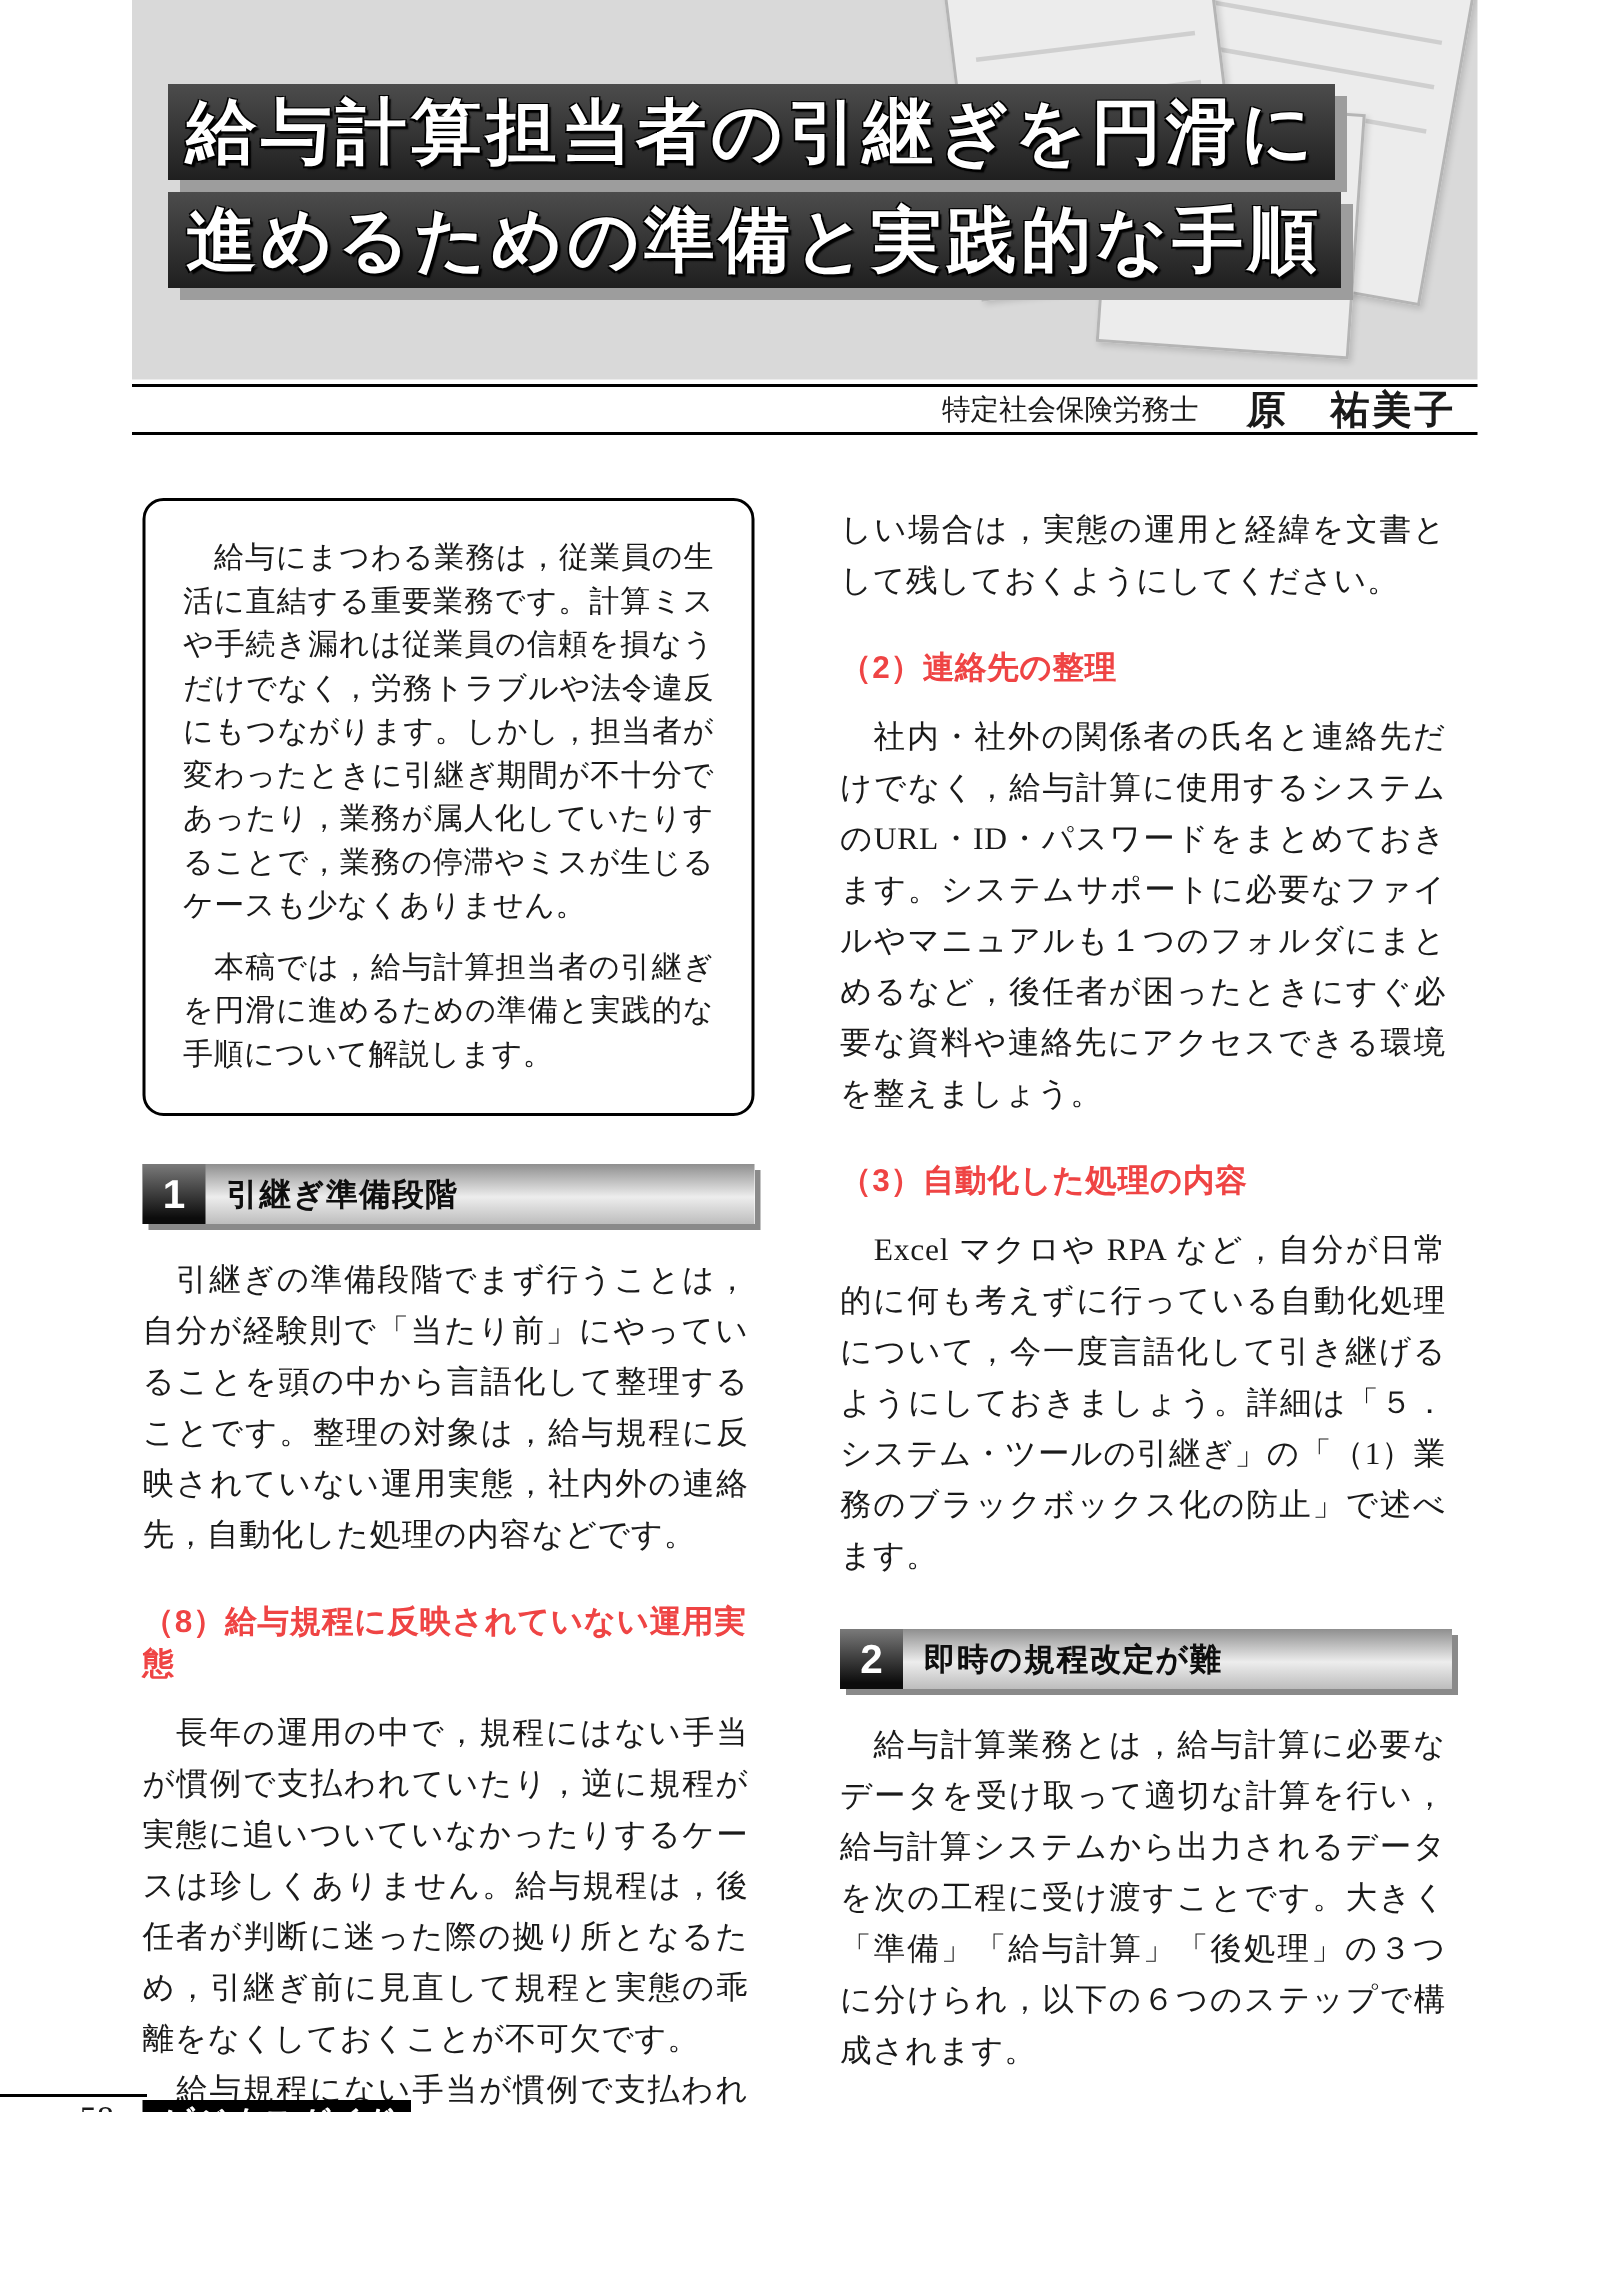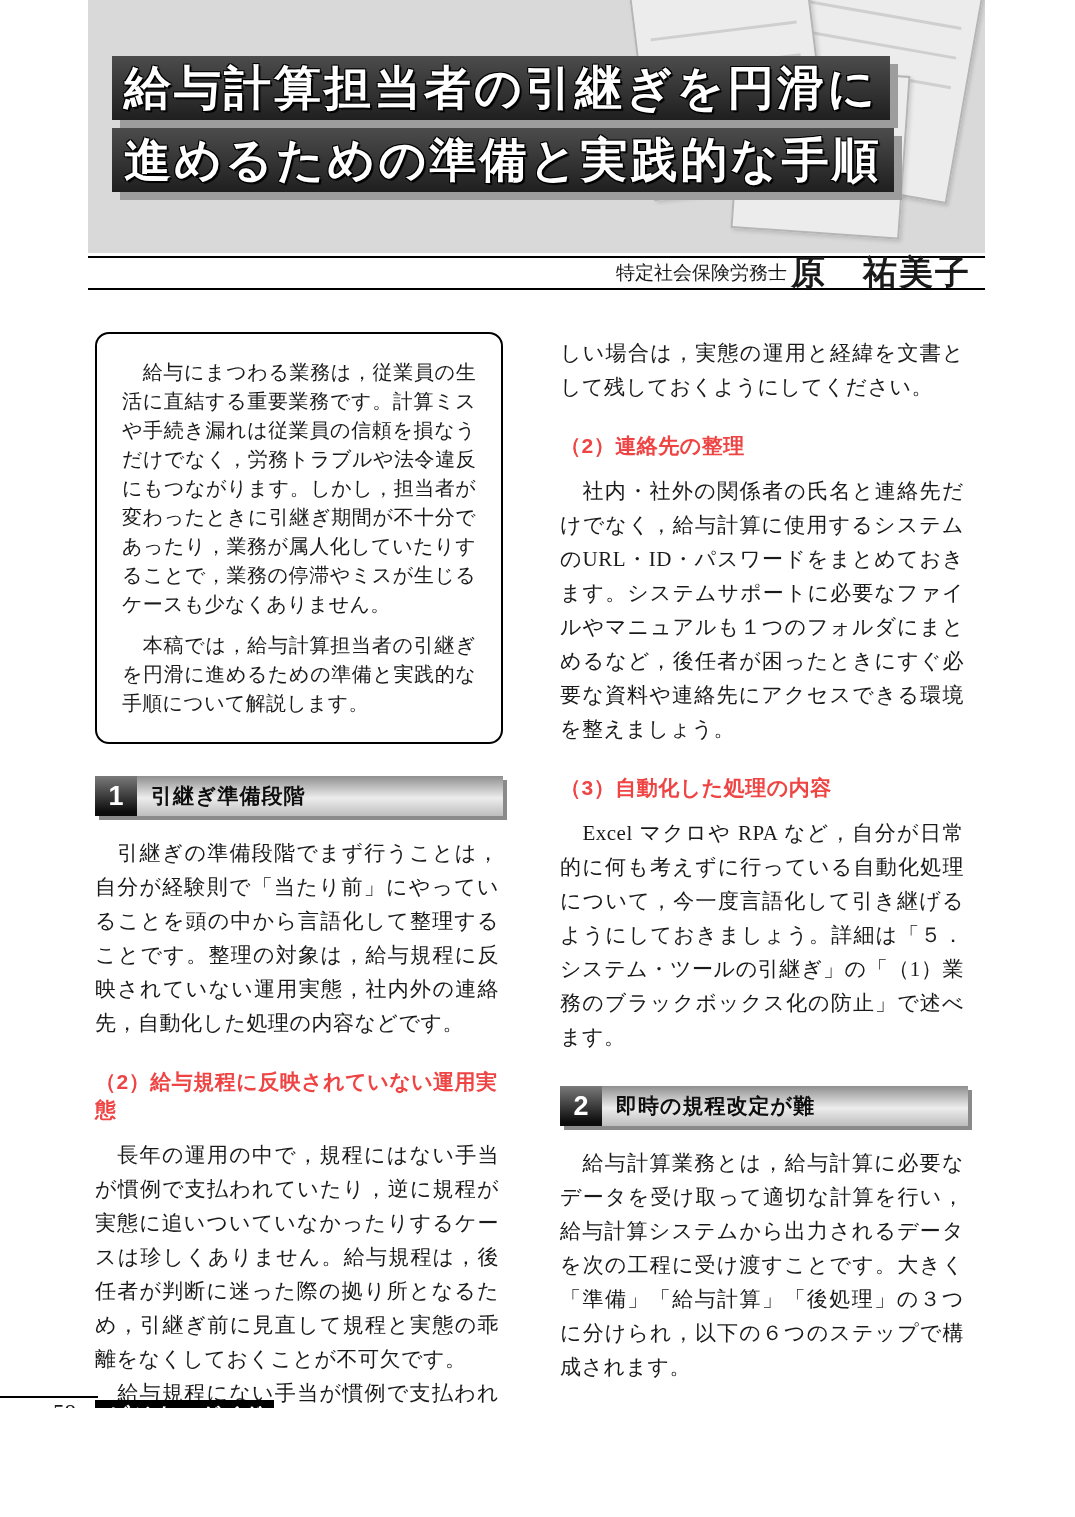--- a/index.html
+++ b/index.html
@@ -43,21 +43,21 @@
 
   .author-bar{
     position:absolute;left:88px;top:256px;width:897px;height:34px;
     border-top:2px solid #000;border-bottom:2px solid #000;
     background:#fff;
     display:flex;align-items:center;justify-content:flex-end;
     gap:4px;padding-right:14px;box-sizing:border-box;
     font-family:"Liberation Sans","DejaVu Sans",sans-serif;
   }
   .author-role{font-size:19px;}
-  .author-name{font-size:34px;font-weight:bold;letter-spacing:2px;}
+  .author-name{font-size:26px;font-weight:bold;letter-spacing:2px;margin-left:28px;}
 
   
   .col{position:absolute;top:332px;width:408px;}
   .col-left{left:95px;}
   .col-right{left:560px;}
 
   .body-para{
     font-size:21px;line-height:34px;margin:0 4px 0 0;
     text-align:justify;letter-spacing:0.5px;
   }
@@ -167,21 +167,21 @@
       <p>　本稿では，給与計算担当者の引継ぎを円滑に進めるための準備と実践的な手順について解説します。</p>
     </div>
 
     <div class="section-bar">
       <div class="section-num">1</div>
       <div class="section-label">引継ぎ準備段階</div>
     </div>
 
     <p class="body-para after-bar">　引継ぎの準備段階でまず行うことは，自分が経験則で「当たり前」にやっていることを頭の中から言語化して整理することです。整理の対象は，給与規程に反映されていない運用実態，社内外の連絡先，自動化した処理の内容などです。</p>
 
-    <div class="sub-heading">（2）給与規程に反映されていない運用実態</div>
+    <div class="sub-heading">（8）給与規程に反映されていない運用実態</div>
 
     <p class="body-para">　長年の運用の中で，規程にはない手当が慣例で支払われていたり，逆に規程が実態に追いついていなかったりするケースは珍しくありません。給与規程は，後任者が判断に迷った際の拠り所となるため，引継ぎ前に見直して規程と実態の乖離をなくしておくことが不可欠です。</p>
     <p class="body-para para-gap">　給与規程にない手当が慣例で支払われている場合は，規程を改定するよう経営部門に働きかけましょう。即時の規程改定が難</p>
 
   </div>
 
   <div class="col col-right">
 
     <p class="body-para" style="margin-top:4px">しい場合は，実態の運用と経緯を文書として残しておくようにしてください。</p>
 

